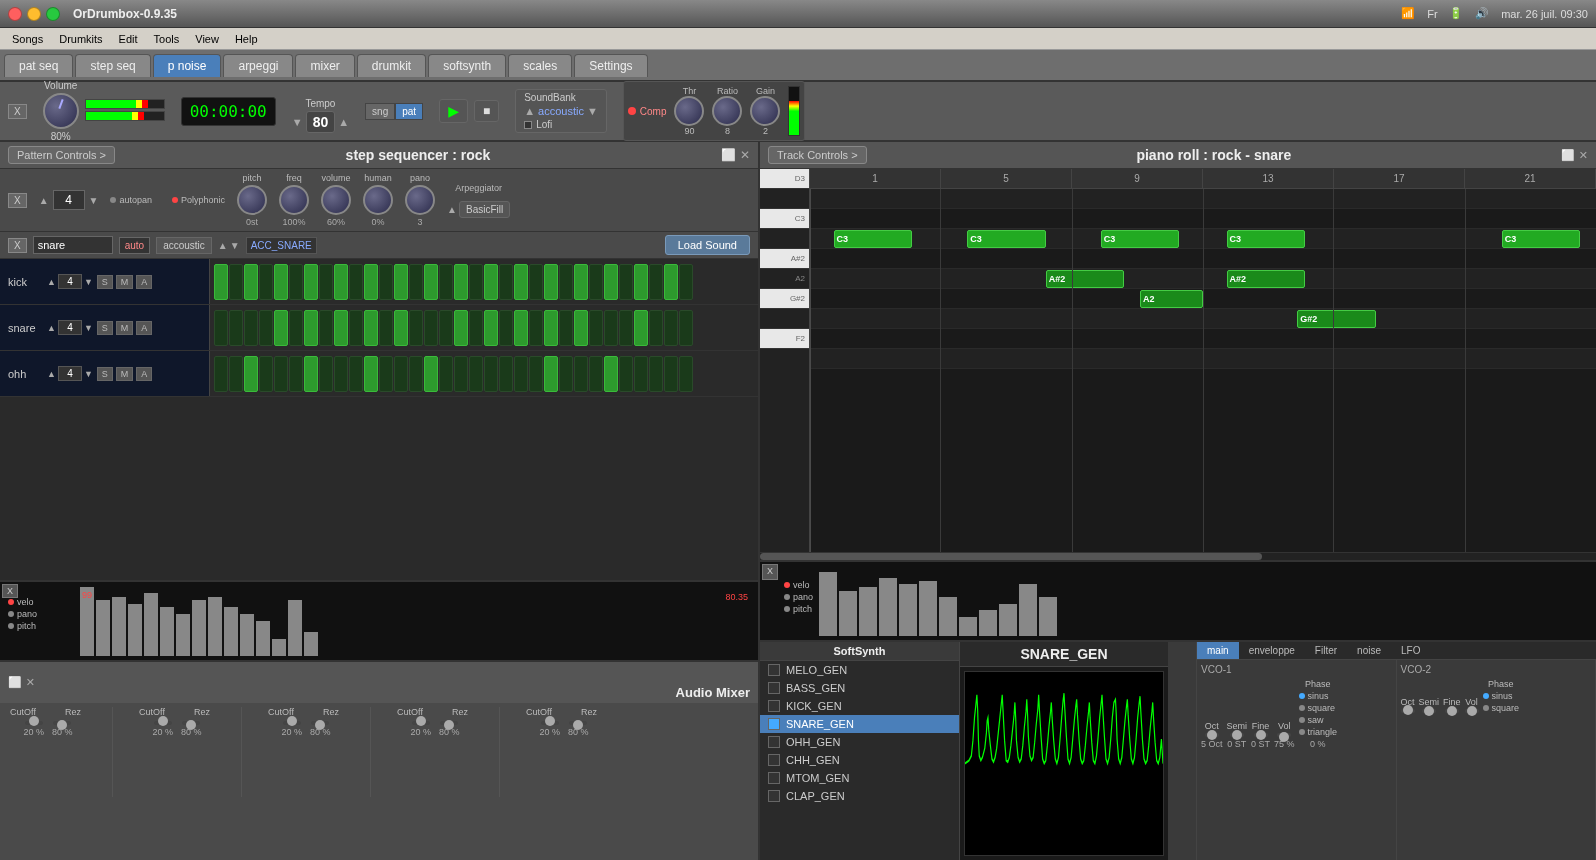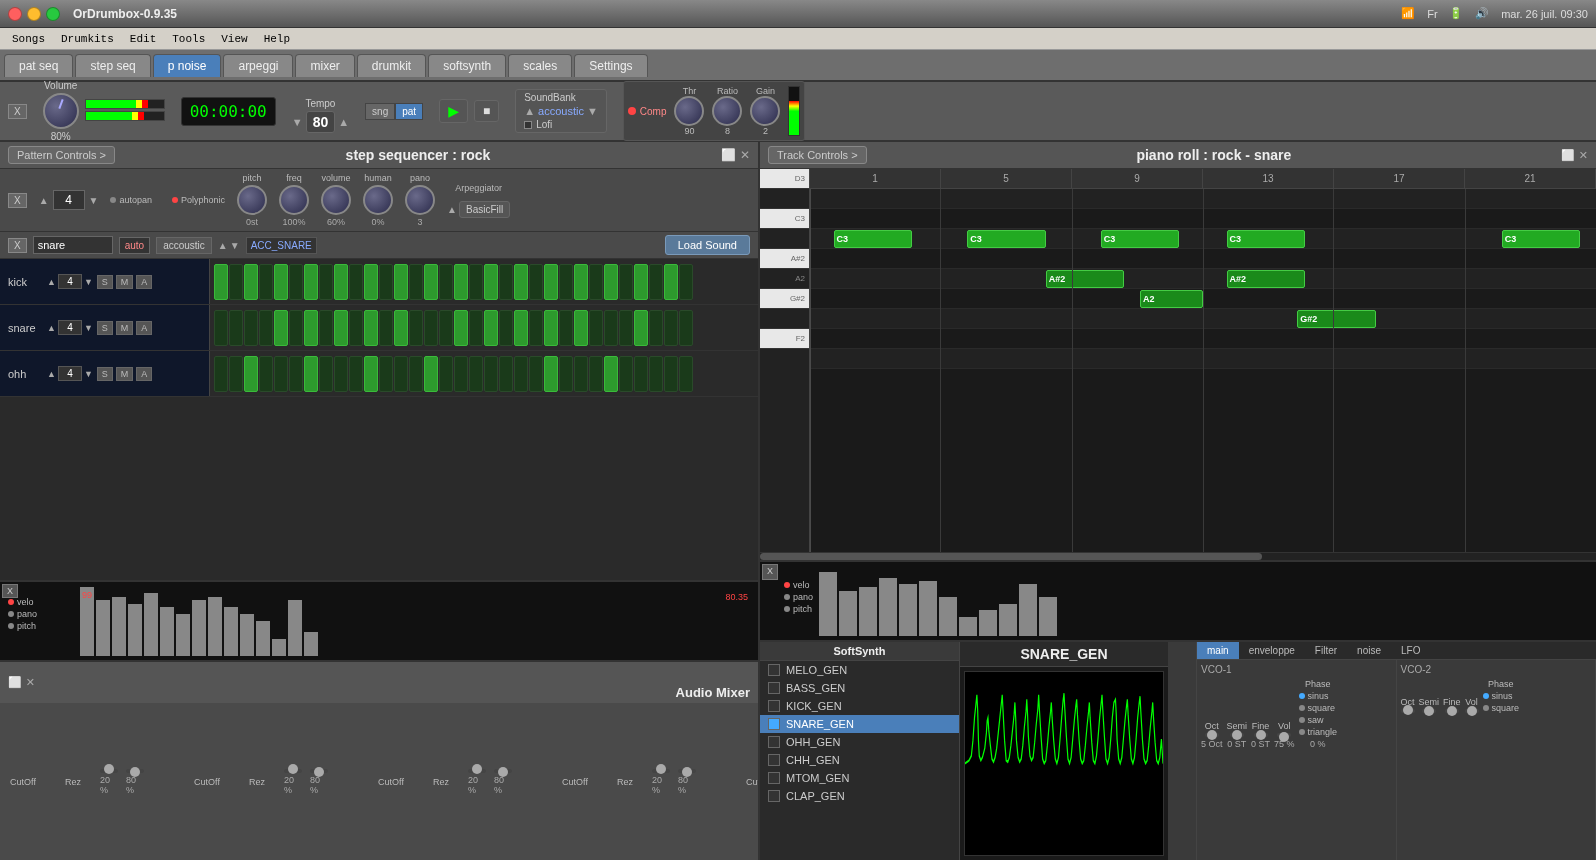--- a/index.html
+++ b/index.html
@@ -8,21 +8,21 @@
     
     #titlebar { background: linear-gradient(to bottom, #888, #555); height: 28px; display: flex; align-items: center; padding: 0 8px; border-bottom: 1px solid #333; }
     .win-btn { width: 14px; height: 14px; border-radius: 50%; margin-right: 5px; border: 1px solid rgba(0,0,0,0.3); }
     .win-btn.close { background: #ff5f5f; }
     .win-btn.min { background: #ffbd2e; }
     .win-btn.max { background: #27c93f; }
     #app-title { color: #eee; font-size: 12px; font-weight: bold; margin-left: 8px; }
     .title-right { margin-left: auto; color: #ddd; font-size: 11px; display: flex; align-items: center; gap: 12px; }
 
     
-    #menubar { background: #d4d0c8; height: 22px; display: flex; align-items: center; padding: 0 4px; border-bottom: 1px solid #999; font-family: Liberation Mono, monospace; }
+    #menubar { background: #d4d0c8; height: 22px; display: flex; align-items: center; padding: 0 4px; border-bottom: 1px solid #999; }
     .menu-item { color: #000; font-size: 11px; padding: 2px 8px; cursor: pointer; }
 
     
     #tabbar { background: #6e6e6e; height: 32px; display: flex; align-items: center; padding: 0 4px; gap: 2px; border-bottom: 2px solid #333; }
     .tab { background: #888; color: #eee; padding: 4px 14px; border-radius: 4px 4px 0 0; cursor: pointer; font-size: 12px; border: 1px solid #555; border-bottom: none; }
     .tab.active { background: #4a7fba; color: white; }
 
     
     #transport { background: #5a5a5a; height: 60px; display: flex; align-items: center; padding: 4px 8px; border-bottom: 2px solid #333; gap: 16px; }
     .transport-section { display: flex; align-items: center; gap: 6px; }
@@ -106,21 +106,21 @@
     .vel-bar-item { width: 14px; background: #888; min-height: 4px; }
 
     
     #audio-mixer { height: 200px; background: #4a4a4a; border-top: 2px solid #333; display: flex; flex-direction: column; }
     #mixer-header { background: #555; padding: 3px 8px; display: flex; align-items: center; justify-content: space-between; }
     #mixer-title { font-size: 13px; color: #eee; font-weight: bold; text-align: right; flex: 1; margin-top: 20px; }
     .mixer-tabs { display: flex; gap: 2px; padding: 3px 4px; background: #4a4a4a; border-bottom: 1px solid #333; }
     .mixer-tab { padding: 2px 10px; background: #666; color: #ccc; font-size: 11px; cursor: pointer; border: 1px solid #555; border-radius: 3px; }
     .mixer-tab.active { background: #4a7fba; color: white; }
     .mixer-content { flex: 1; display: flex; padding: 4px 8px; gap: 20px; overflow: hidden; }
-    .filter-group { display: flex; flex-direction: row; align-items: center; gap: 12px; }
+    .filter-group { display: flex; flex-direction: column; align-items: center; gap: 4px; }
     .filter-group-labels { display: flex; gap: 20px; }
     .filter-label { font-size: 9px; color: #bbb; width: 30px; text-align: center; }
     .filter-sliders { display: flex; gap: 8px; }
     .filter-slider-wrap { display: flex; flex-direction: column; align-items: center; gap: 2px; }
     .filter-slider { writing-mode: vertical-lr; -webkit-appearance: slider-vertical; width: 18px; height: 80px; cursor: pointer; }
     .filter-val { font-size: 9px; color: #aaa; }
     .filter-divider { width: 1px; background: #555; height: 90px; margin: 0 4px; }
 
     
     #right-panel { flex: 1; display: flex; flex-direction: column; }

